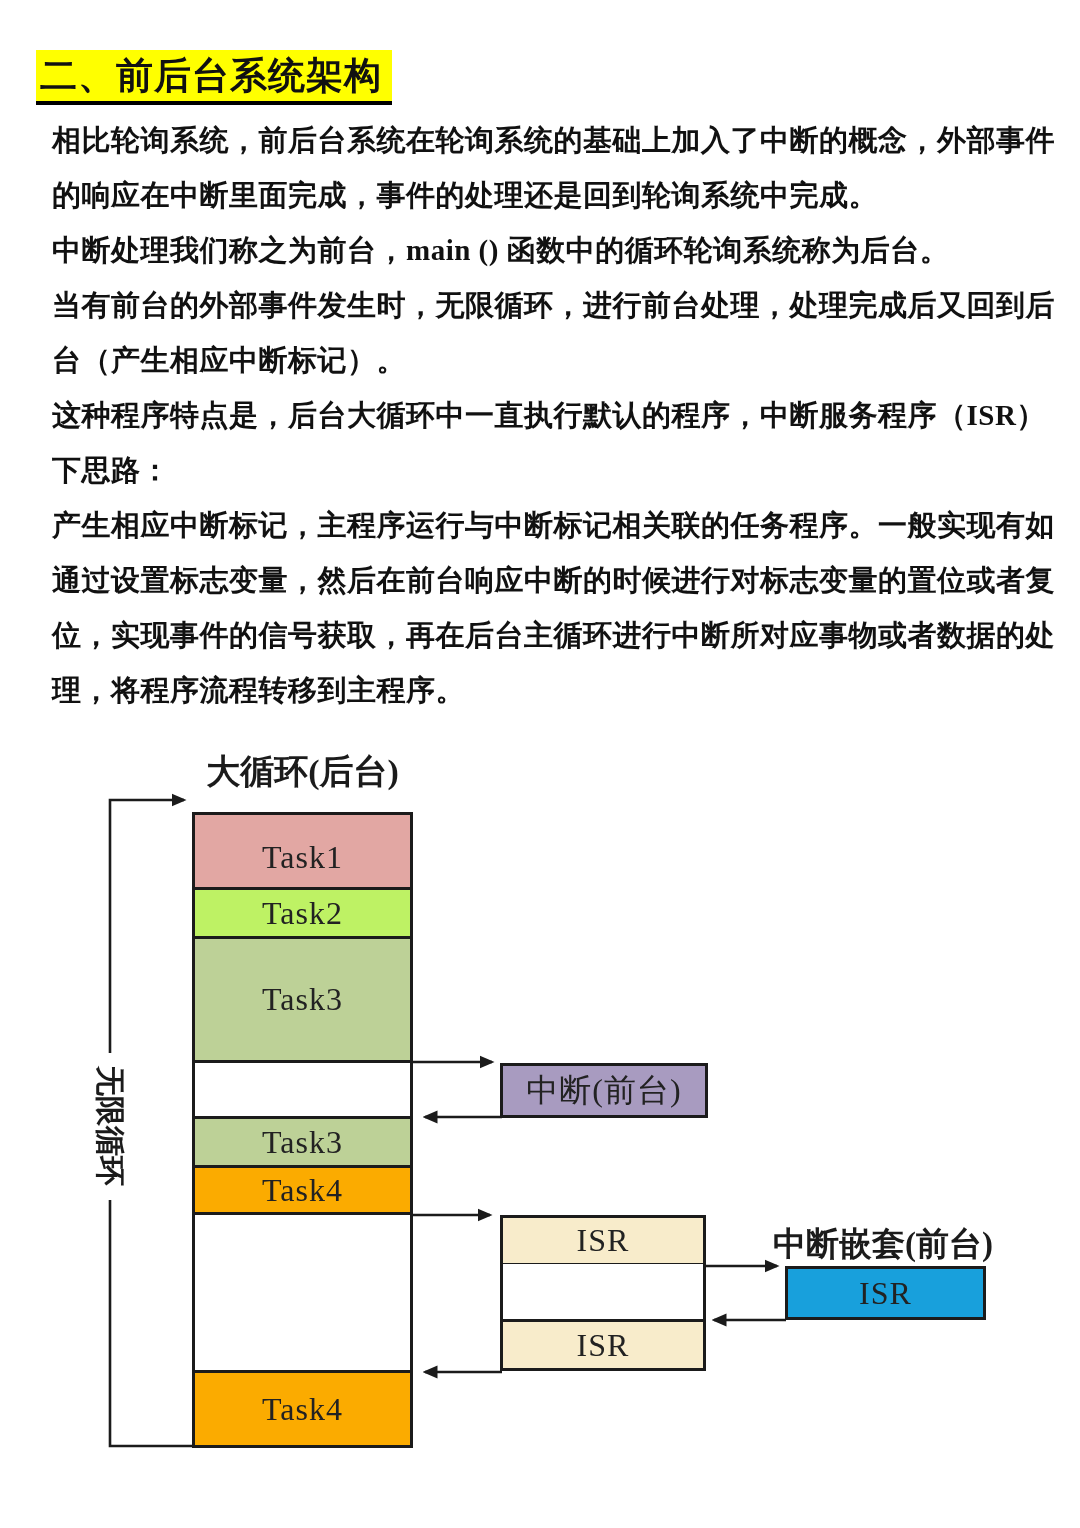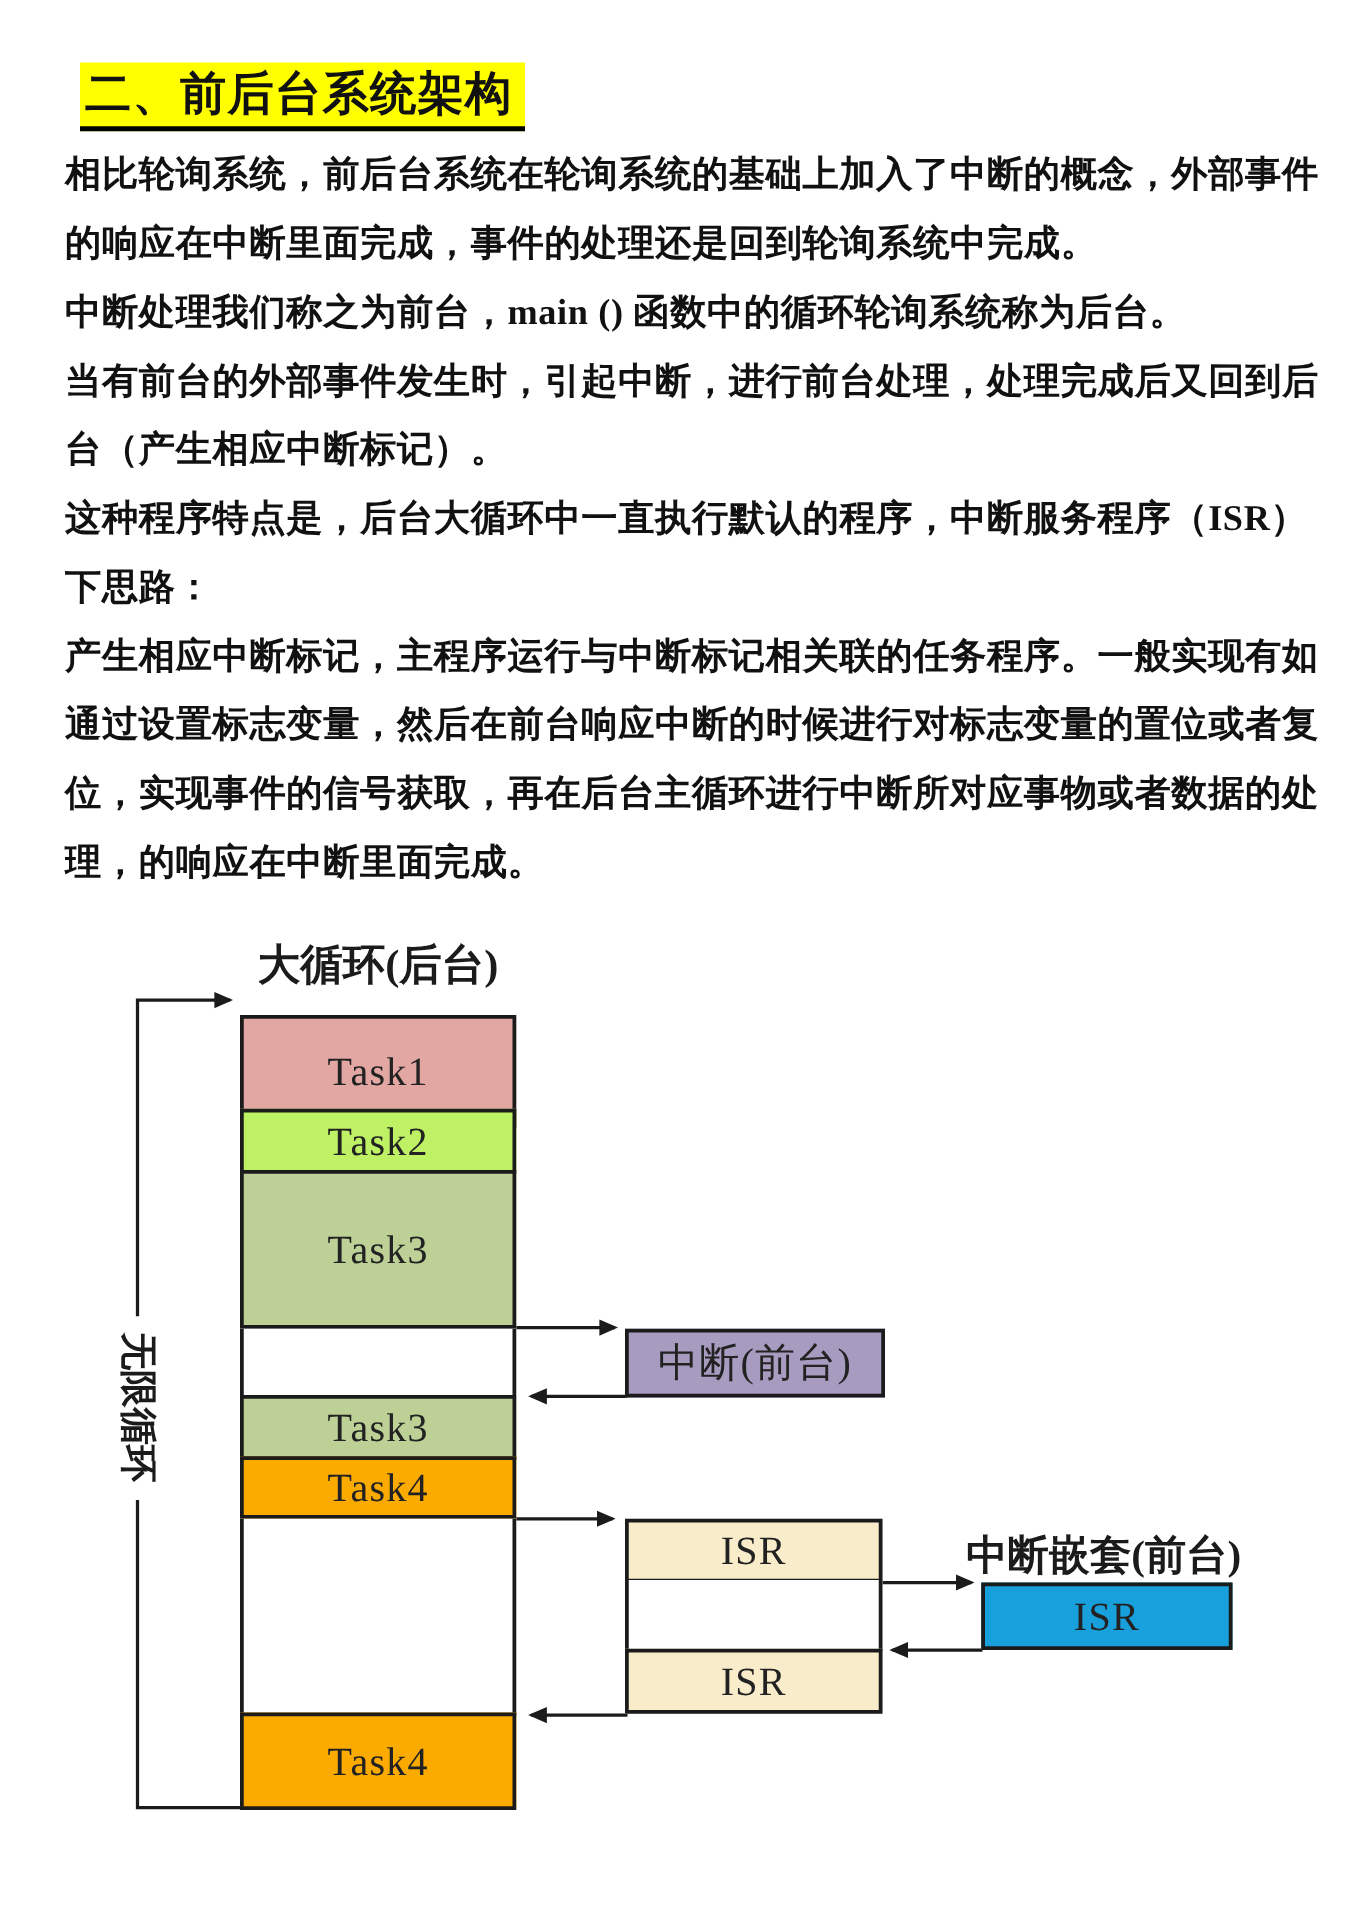--- a/index.html
+++ b/index.html
@@ -2,21 +2,21 @@
 <html><head>
 <meta charset="utf-8">
 <style>
   html,body{margin:0;padding:0;}
   body{
     width:1080px;height:1528px;background:#ffffff;position:relative;
     font-family:"Liberation Serif","DejaVu Serif",serif;color:#111;
     overflow:hidden;
   }
   
-  .title-wrap{position:absolute;left:64px;top:50px;}
+  .title-wrap{position:absolute;left:36px;top:50px;}
   .title-hl{
     display:inline-block;background:#ffff00;
     font-size:37px;font-weight:bold;line-height:48px;
     padding:2px 10px 1px 4px;border-bottom:4px solid #000;
     letter-spacing:1px;
   }
   
   .bodytext{position:absolute;left:52px;top:113px;width:985px;}
   .tline{
     height:55px;line-height:55px;font-size:29px;font-weight:bold;
@@ -66,28 +66,28 @@
 <body>
 
 <div class="title-wrap">
   <span class="title-hl">二、前后台系统架构</span>
 </div>
 
 <div class="bodytext">
   <div class="tline">相比轮询系统，前后台系统在轮询系统的基础上加入了中断的概念，外部事件</div>
   <div class="tline">的响应在中断里面完成，事件的处理还是回到轮询系统中完成。</div>
   <div class="tline">中断处理我们称之为前台，main () 函数中的循环轮询系统称为后台。</div>
-  <div class="tline">当有前台的外部事件发生时，引起中断，进行前台处理，处理完成后又回到后</div>
+  <div class="tline">当有前台的外部事件发生时，无限循环，进行前台处理，处理完成后又回到后</div>
   <div class="tline">台（产生相应中断标记）。</div>
   <div class="tline">这种程序特点是，后台大循环中一直执行默认的程序，中断服务程序（ISR）</div>
   <div class="tline">下思路：</div>
   <div class="tline">产生相应中断标记，主程序运行与中断标记相关联的任务程序。一般实现有如</div>
   <div class="tline">通过设置标志变量，然后在前台响应中断的时候进行对标志变量的置位或者复</div>
   <div class="tline">位，实现事件的信号获取，再在后台主循环进行中断所对应事物或者数据的处</div>
-  <div class="tline">理，的响应在中断里面完成。</div>
+  <div class="tline">理，将程序流程转移到主程序。</div>
 </div>
 
 <div class="diagram">
 
   <svg class="connectors" viewBox="0 0 1080 765" xmlns="http://www.w3.org/2000/svg">
     <defs>
       <marker id="ah" viewBox="0 0 12 12" refX="10" refY="6" markerWidth="15" markerHeight="15" markerUnits="userSpaceOnUse" orient="auto">
         <polygon points="0,0.8 12,6 0,11.2" fill="#1b1b1b"></polygon>
       </marker>
     </defs>

